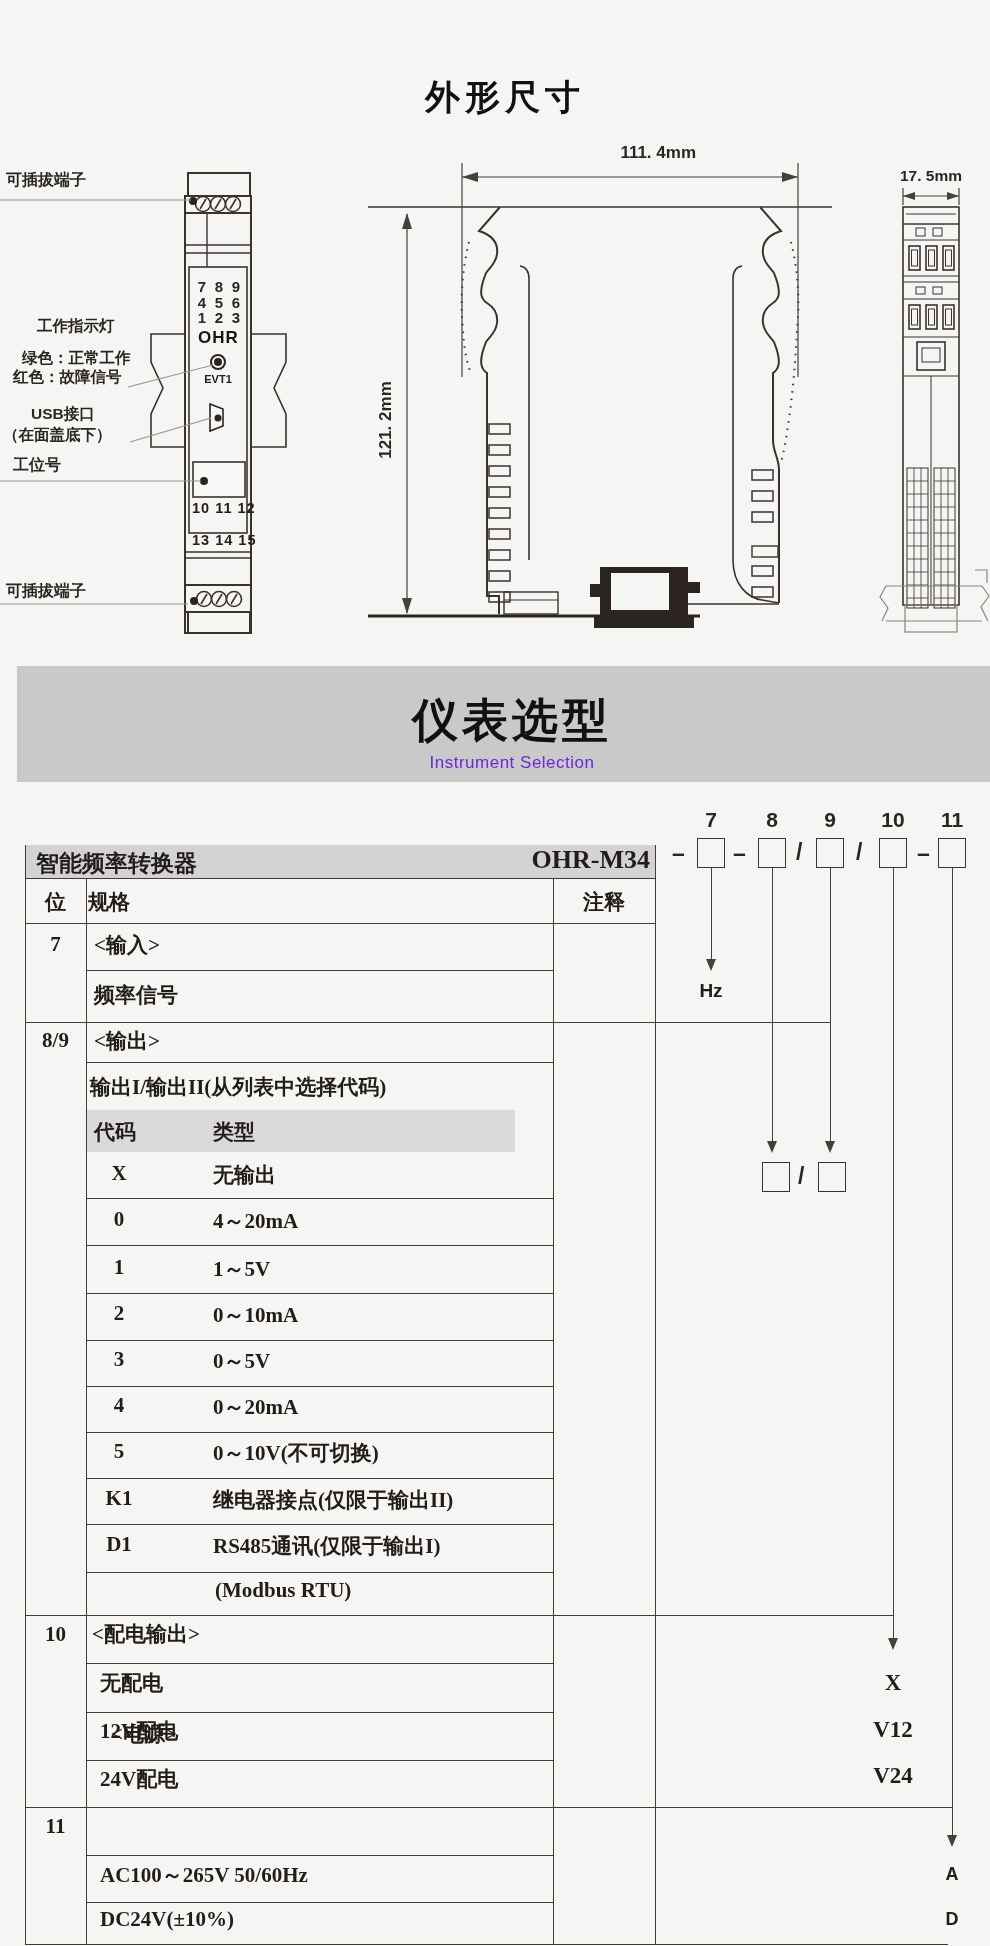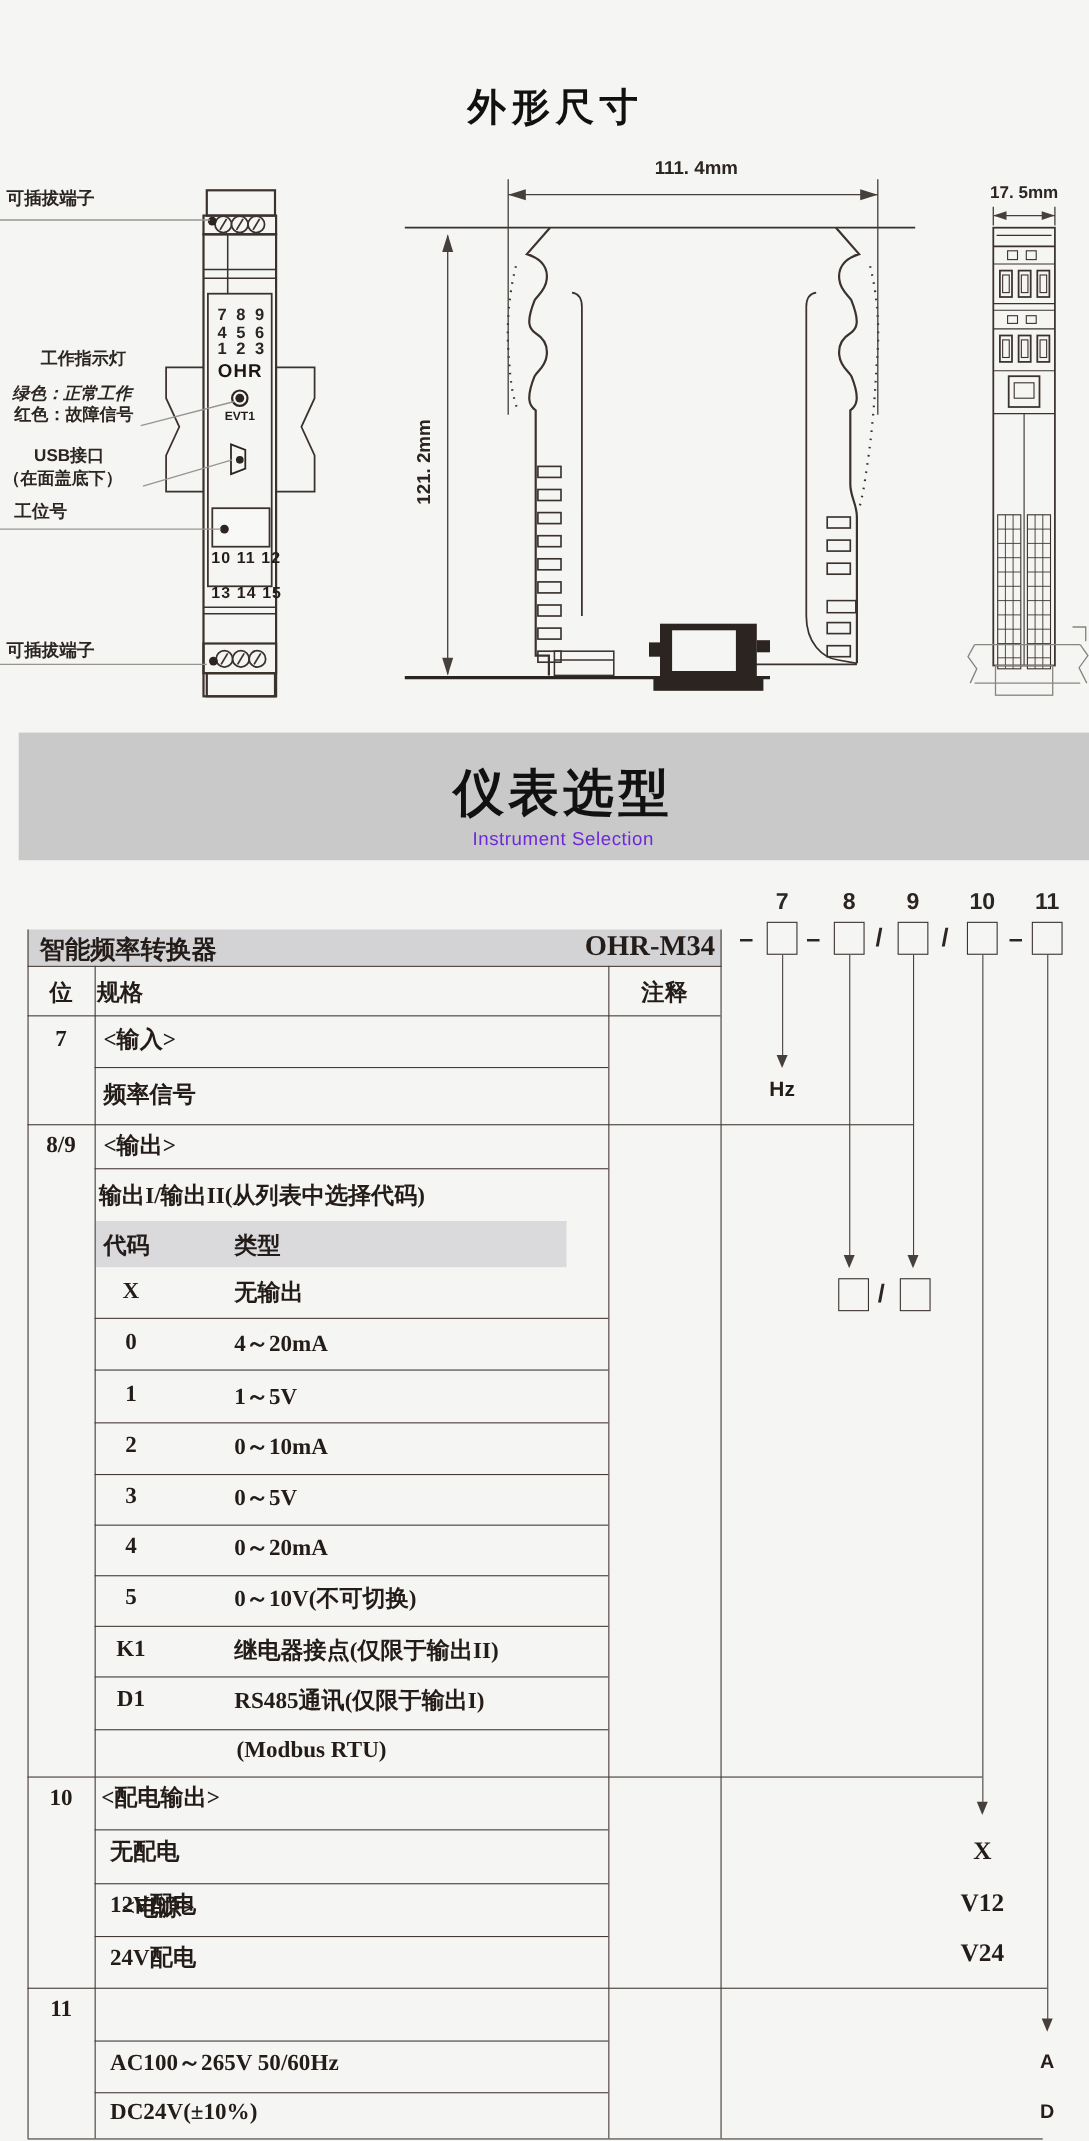--- a/index.html
+++ b/index.html
@@ -214,21 +214,21 @@
     <line x1="903" y1="196" x2="959" y2="196"></line>
   </g>
   <polygon points="903,196 915,192 915,200" fill="#45403c"></polygon>
   <polygon points="959,196 947,192 947,200" fill="#45403c"></polygon>
 </svg>
 
 <div class="abs" style="left:345px;top:74px;width:320px;text-align:center;font-size:35px;font-weight:bold;letter-spacing:5px;color:#111;">外形尺寸</div>
 
 <div class="dl" style="left:6px;top:170px;font-size:16px;">可插拔端子</div>
 <div class="dl" style="left:13px;top:316px;margin-left:24px;">工作指示灯</div>
-<div class="dl" style="left:11px;top:348px;font-style:italic;">绿色：正常工作</div>
+<div class="dl" style="left:22px;top:348px;">绿色：正常工作</div>
 <div class="dl" style="left:13px;top:367px;">红色：故障信号</div>
 <div class="dl" style="left:31px;top:404px;">USB接口</div>
 <div class="dl" style="left:3px;top:425px;">（在面盖底下）</div>
 <div class="dl" style="left:13px;top:455px;font-size:16px;">工位号</div>
 <div class="dl" style="left:6px;top:581px;font-size:16px;">可插拔端子</div>
 
 <span class="pin red" style="left:194px;top:278px;">7</span>
 <span class="pin red" style="left:211px;top:278px;">8</span>
 <span class="pin" style="left:228px;top:278px;">9</span>
 <span class="pin" style="left:194px;top:294px;">4</span>
@@ -236,21 +236,21 @@
 <span class="pin" style="left:228px;top:294px;">6</span>
 <span class="pin" style="left:194px;top:309px;">1</span>
 <span class="pin" style="left:211px;top:309px;">2</span>
 <span class="pin" style="left:228px;top:309px;">3</span>
 
 <div class="abs" style="left:198px;top:328px;width:40px;text-align:center;font-weight:bold;font-size:17px;letter-spacing:1px;color:#1c1613;">OHR</div>
 <div class="abs" style="left:196px;top:373px;width:44px;text-align:center;font-weight:bold;font-size:11px;">EVT1</div>
 <div class="abs" style="left:192px;top:500px;font-weight:bold;font-size:14.5px;letter-spacing:1px;">10 11 12</div>
 <div class="abs" style="left:192px;top:532px;font-weight:bold;font-size:14.5px;letter-spacing:1px;">13 14 15</div>
 
-<div class="dim" style="left:570px;top:143px;width:126px;text-align:center;font-size:17px;">111. 4mm</div>
+<div class="dim" style="left:570px;top:143px;width:126px;text-align:right;font-size:17px;">111. 4mm</div>
 <div class="dim" style="left:330px;top:410px;width:112px;text-align:center;font-size:17px;transform:rotate(-90deg);">121. 2mm</div>
 <div class="dim" style="left:896px;top:167px;width:70px;text-align:center;font-size:15.5px;">17. 5mm</div>
 
 <div class="banner">
   <div class="bt">仪表选型</div>
   <div class="bs">Instrument Selection</div>
 </div>
 
 <span class="posnum" style="left:691px;top:808px;">7</span>
 <span class="posnum" style="left:752px;top:808px;">8</span>

